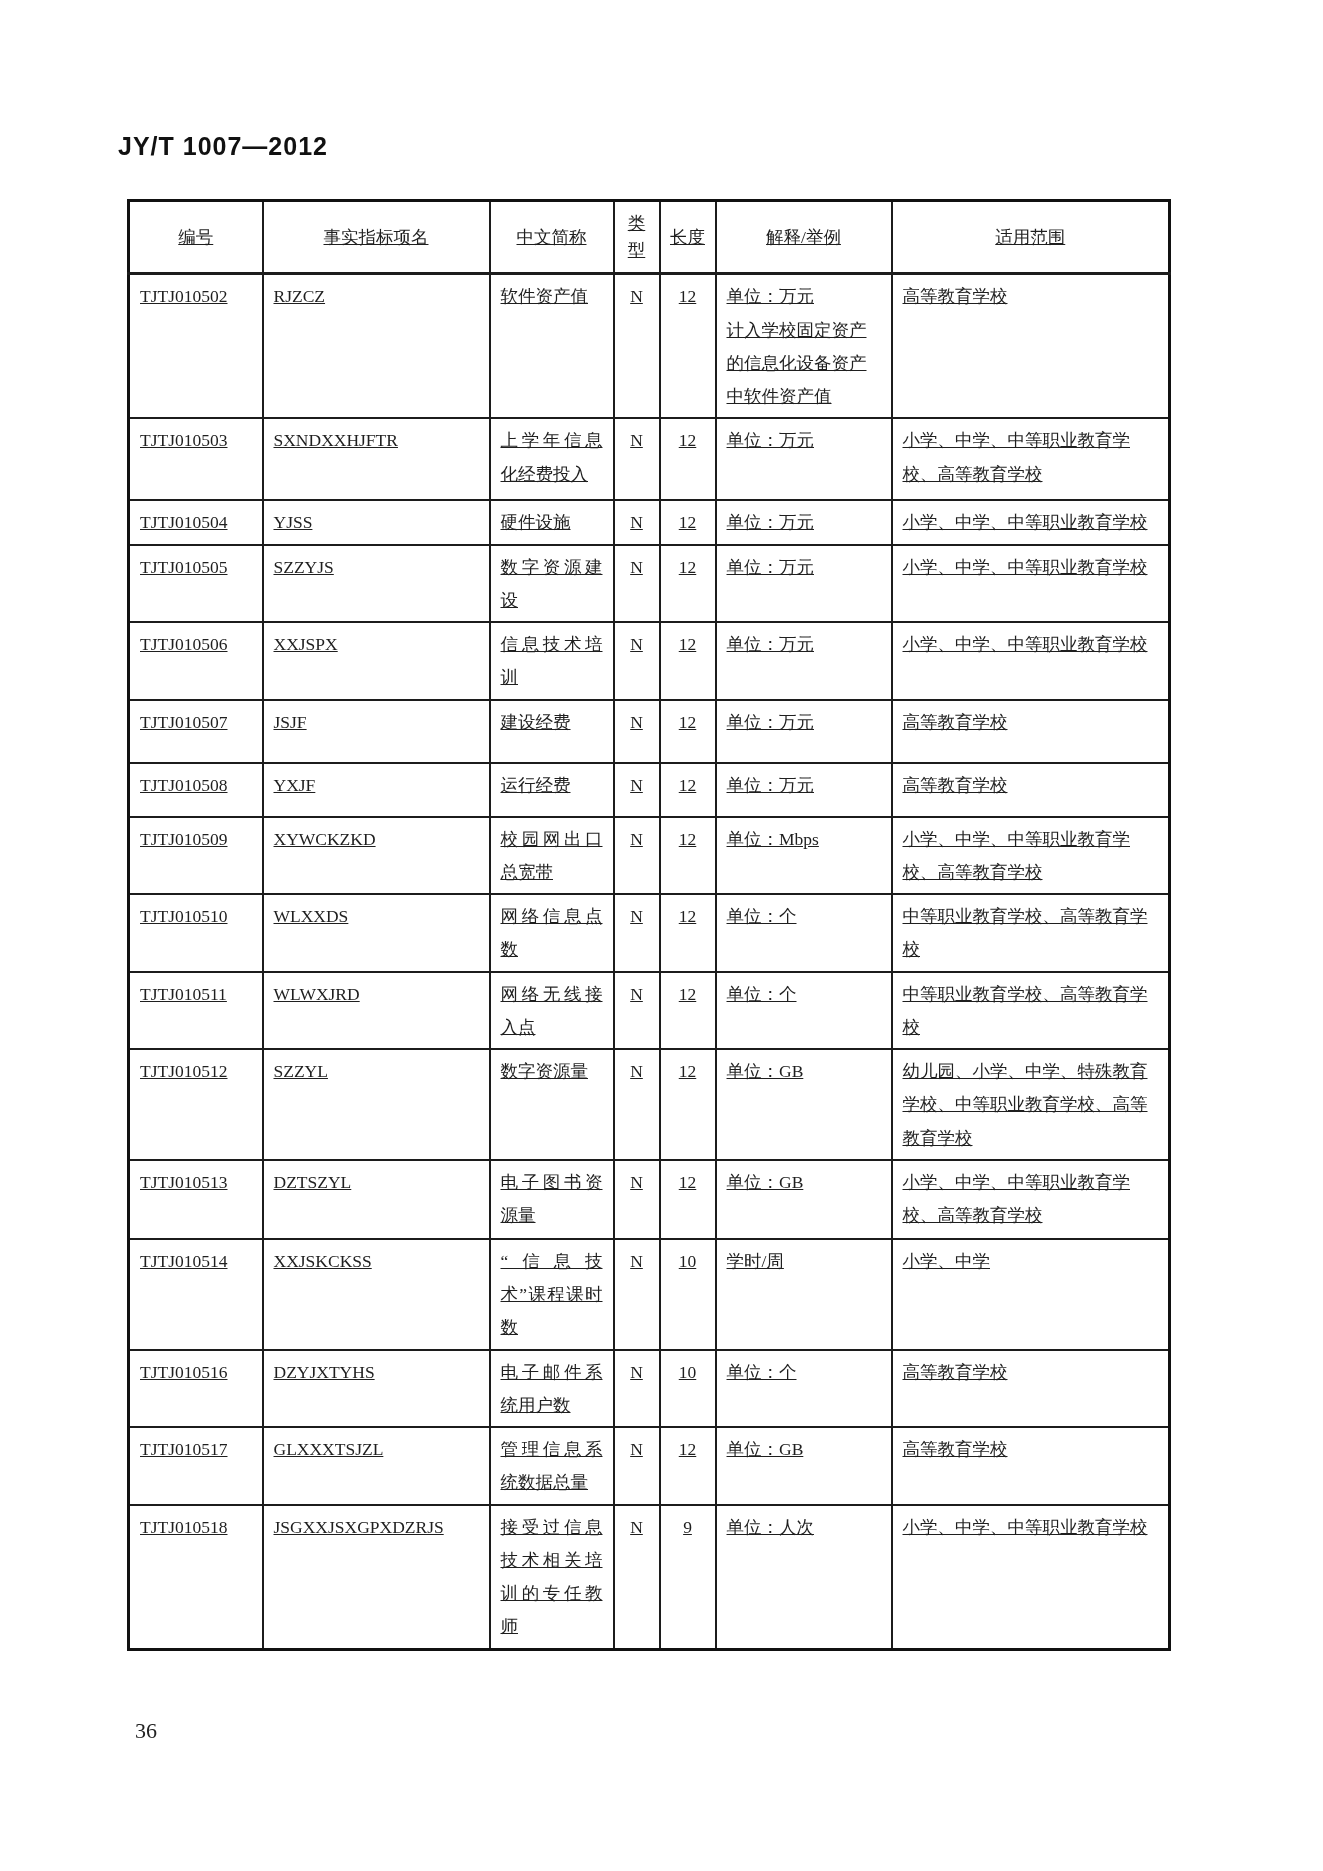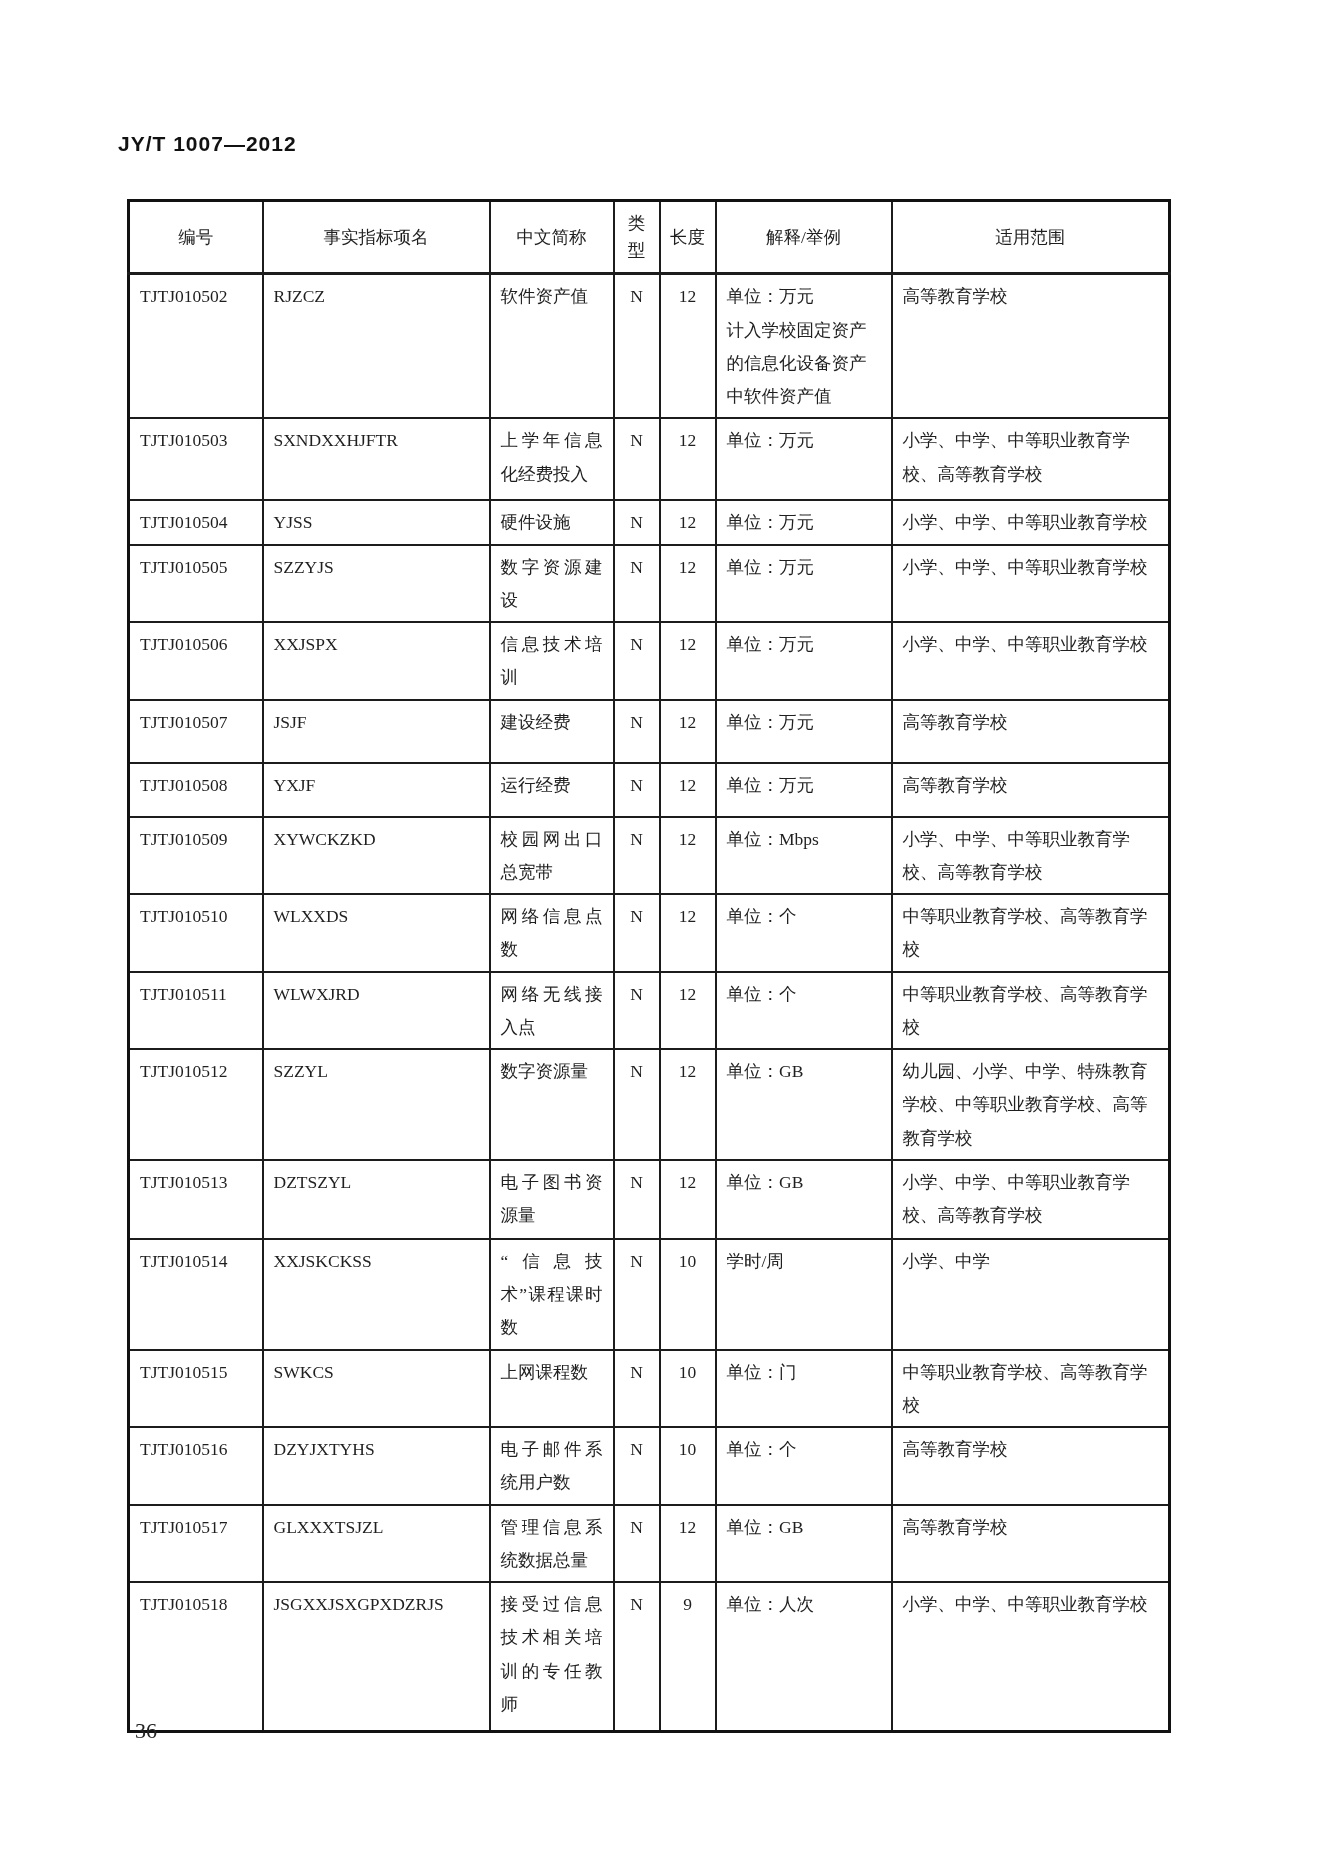--- a/index.html
+++ b/index.html
@@ -11,21 +11,21 @@
     font-family:"Liberation Serif","DejaVu Serif",serif;
     color:#1f1f1f;
     overflow:hidden;
   }
   .doc-number{
     position:absolute;
     left:118px;
     top:132px;
     font-family:"Liberation Sans","DejaVu Sans",sans-serif;
     font-weight:600;
-    font-size:21px;
+    font-size:25px;
     letter-spacing:1px;
     color:#111;
   }
   table.indicators{
     position:absolute;
     left:127px;
     top:199px;
     width:1041px;
     border-collapse:collapse;
     table-layout:fixed;
@@ -40,21 +40,21 @@
 
   table.indicators th,
   table.indicators td{
     border:2px solid #1c1c1c;
     vertical-align:top;
     font-size:17.5px;
     line-height:1.9;
     font-weight:normal;
     box-sizing:border-box;
   }
-  table.indicators{border:3.5px solid #111;}
+  table.indicators{border:3.5px solid #111;text-decoration:underline;}
   table.indicators th{
     vertical-align:middle;
     text-align:center;
     line-height:1.55;
     padding:8px 6px;
     height:64px;
     border-bottom-width:3px;
   }
   table.indicators td{padding:5px 10px 4px 10px;}
   td.cell-type, td.cell-length{text-align:center;padding-left:2px;padding-right:2px;}
@@ -229,29 +229,20 @@
         <tr>
       <td class="cell-id">TJTJ010514</td>
       <td class="cell-name">XXJSKCKSS</td>
       <td class="cell-abbr">“信息技术”课程课时数</td>
       <td class="cell-type">N</td>
       <td class="cell-length">10</td>
       <td class="cell-explanation">学时/周</td>
       <td class="cell-scope">小学、中学</td>
     </tr>
         <tr>
-      <td class="cell-id">TJTJ010515</td>
-      <td class="cell-name">SWKCS</td>
-      <td class="cell-abbr">上网课程数</td>
-      <td class="cell-type">N</td>
-      <td class="cell-length">10</td>
-      <td class="cell-explanation">单位：门</td>
-      <td class="cell-scope">中等职业教育学校、高等教育学校</td>
-    </tr>
-        <tr>
       <td class="cell-id">TJTJ010516</td>
       <td class="cell-name">DZYJXTYHS</td>
       <td class="cell-abbr">电子邮件系统用户数</td>
       <td class="cell-type">N</td>
       <td class="cell-length">10</td>
       <td class="cell-explanation">单位：个</td>
       <td class="cell-scope">高等教育学校</td>
     </tr>
         <tr>
       <td class="cell-id">TJTJ010517</td>

